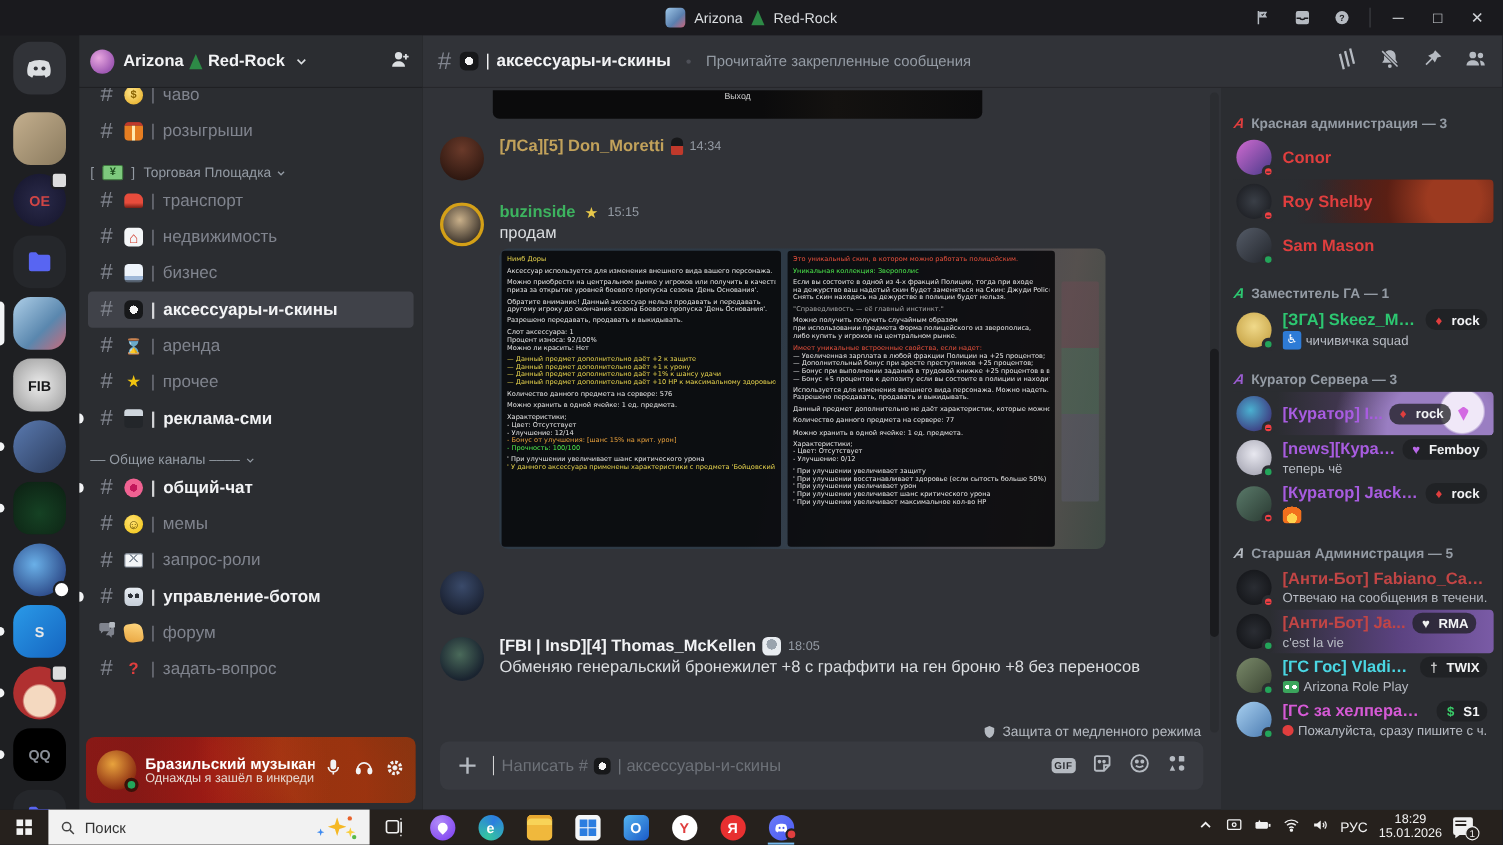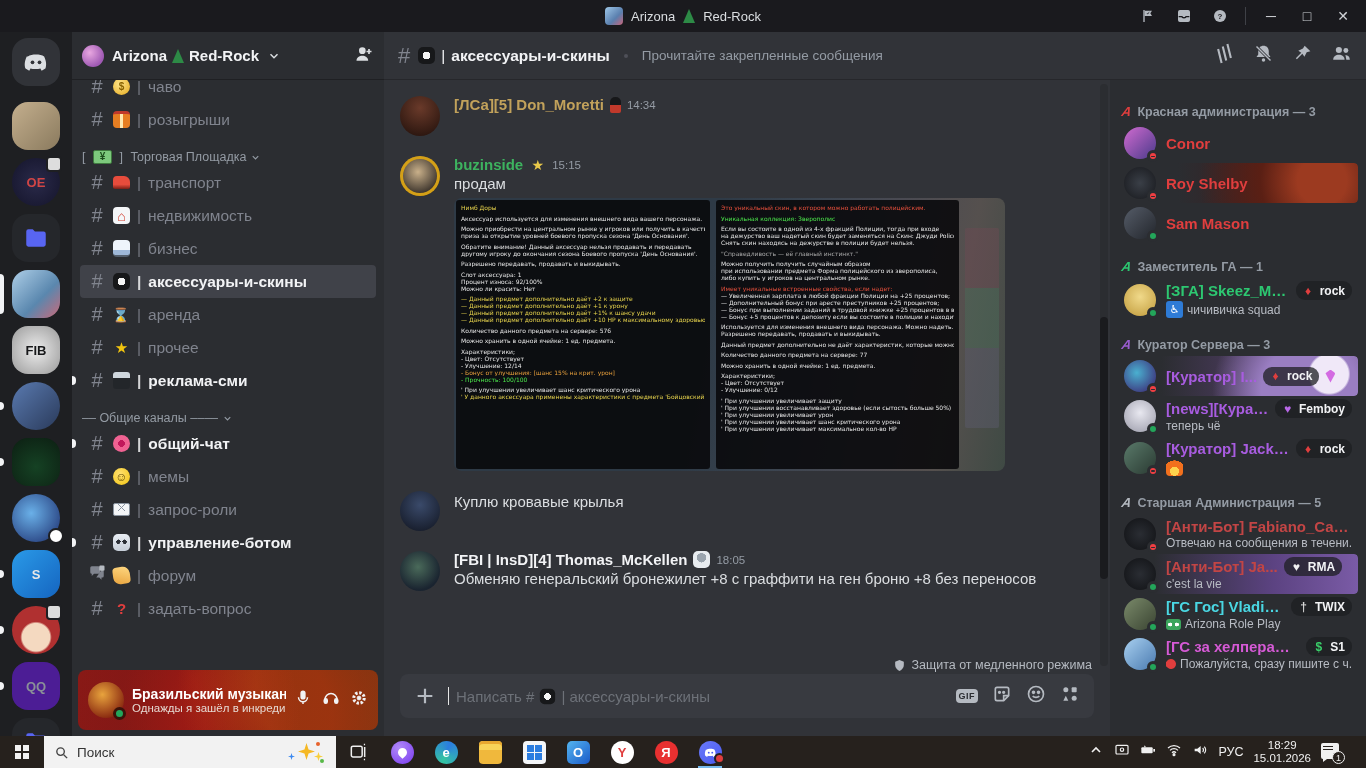--- a/index.html
+++ b/index.html
@@ -270,21 +270,21 @@
         <span class="rail-pill" style="height: 8px;"></span>
         <div class="rail-avatar" style="background: linear-gradient(135deg, rgb(42, 154, 232), rgb(21, 101, 192)); color: rgb(232, 232, 232);">S</div>
       </div>
       <div class="rail-item">
         <span class="rail-pill" style="height: 8px;"></span>
         <div class="rail-avatar round" style="background: radial-gradient(circle at 50% 65%, rgb(244, 217, 192) 0px, rgb(244, 217, 192) 35%, rgb(176, 48, 48) 40%);"></div>
         <span class="rail-badge"></span>
       </div>
       <div class="rail-item">
         <span class="rail-pill" style="height: 8px;"></span>
-        <div class="rail-avatar" style="background: #4c1d95; color: rgb(138, 143, 152);">QQ</div>
+        <div class="rail-avatar" style="background: #000000; color: rgb(138, 143, 152);">QQ</div>
       </div>
       <div class="rail-item">
         <div class="rail-avatar" style="background: rgb(37, 39, 43);">
           <svg width="26" height="26" viewBox="0 0 24 24" fill="#5865f2">
             <path d="M3 6a2 2 0 0 1 2-2h4l2 2h8a2 2 0 0 1 2 2v10a2 2 0 0 1-2 2H5a2 2 0 0 1-2-2z"></path>
           </svg>
         </div>
       </div>
     </div>
 
@@ -469,20 +469,23 @@
               <path d="M2.5 19c0-3.6 3-5.5 6.5-5.5s6.5 1.9 6.5 5.5z"></path>
               <circle cx="17" cy="8.5" r="2.8"></circle>
               <path d="M16.5 13.6c2.9.2 5 2 5 5.4h-4"></path>
             </svg></span>
       </span>
     </div>
 
     <div class="content">
       <div class="chat">
         <div class="msg-scroll" id="messages">
+            <div class="partial-img">
+              <span class="lbl">Выход</span>
+            </div>
             <div class="message">
               <div class="msg-avatar" style="background: radial-gradient(circle at 50% 30%, rgb(106, 58, 42), rgb(31, 15, 10));"></div>
               <div class="msg-body">
                 <div class="msg-head">
                   <span class="msg-author" style="color: rgb(194, 162, 91);">[ЛСа][5] Don_Moretti</span>
                   <span class="chip chip-guard"></span>
                   <span class="msg-time">14:34</span>
                 </div>
               </div>
             </div>
@@ -570,21 +573,20 @@
                     <div class="pline" style="color: rgb(230, 230, 230);">' При улучшении увеличивает урон</div>
                     <div class="pline" style="color: rgb(230, 230, 230);">' При улучшении увеличивает шанс критического урона</div>
                     <div class="pline" style="color: rgb(230, 230, 230);">' При улучшении увеличивает максимальное кол-во HP</div>
                   </div>
                 </div>
               </div>
             </div>
             <div class="message">
               <div class="msg-avatar" style="background: radial-gradient(circle at 50% 35%, rgb(58, 74, 106), rgb(16, 20, 31));"></div>
               <div class="msg-body">
-                <div class="msg-text">Куплю кровавые крылья</div>
               </div>
             </div>
             <div class="message">
               <div class="msg-avatar" style="background: radial-gradient(circle at 45% 40%, rgb(74, 106, 90), rgb(26, 36, 48) 70%);"></div>
               <div class="msg-body">
                 <div class="msg-head">
                   <span class="msg-author" style="color: rgb(242, 243, 245);">[FBI | InsD][4] Thomas_McKellen</span>
                   <span class="chip chip-astronaut"></span>
                   <span class="msg-time">18:05</span>
                 </div>

